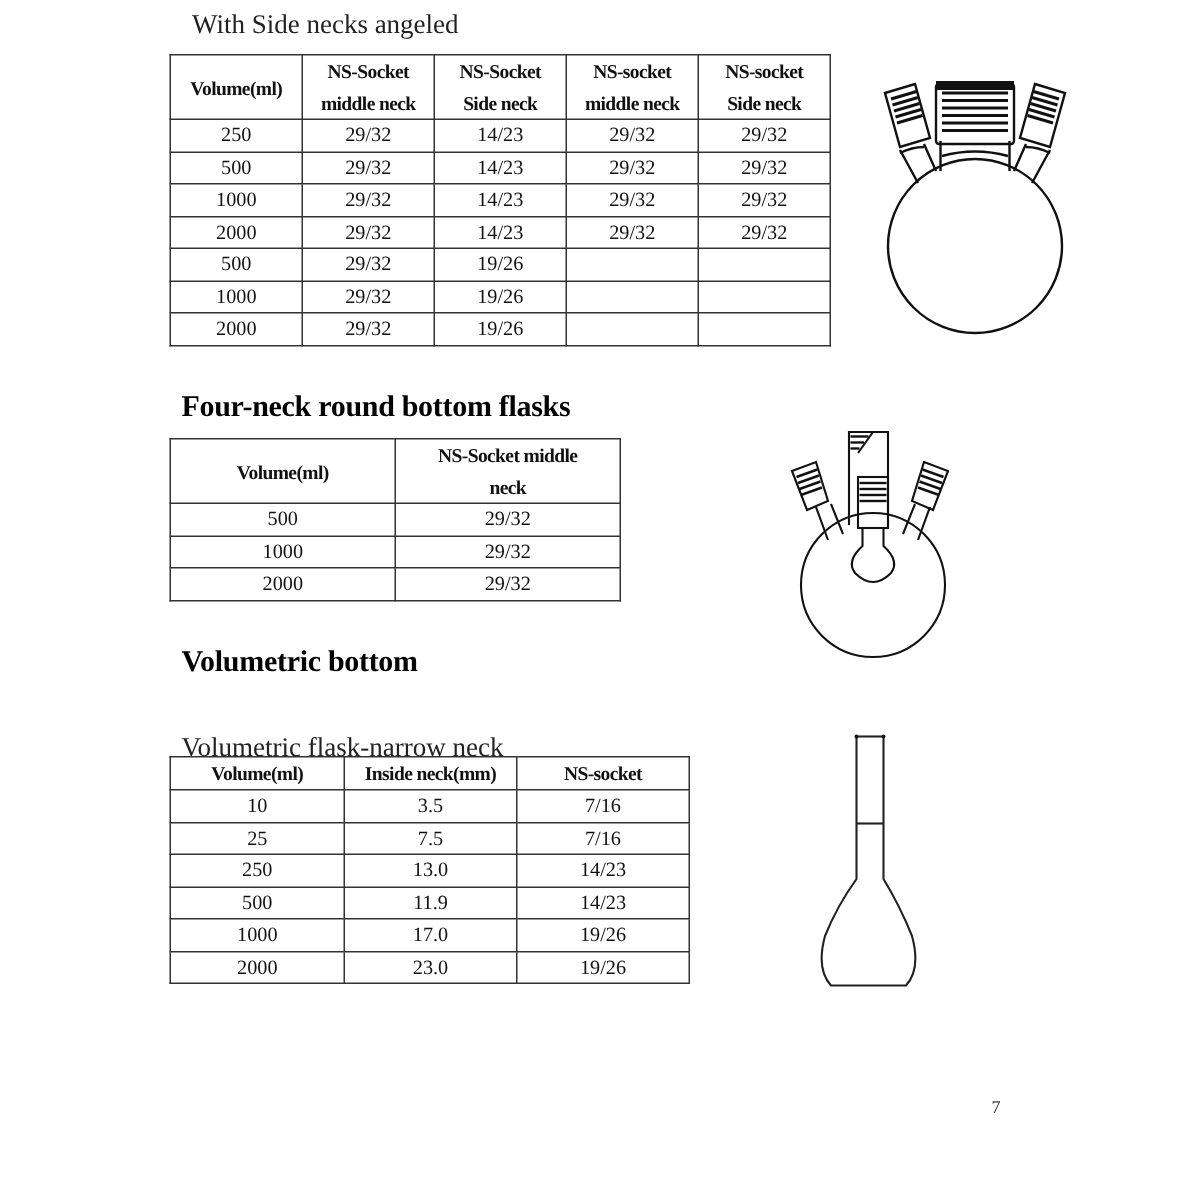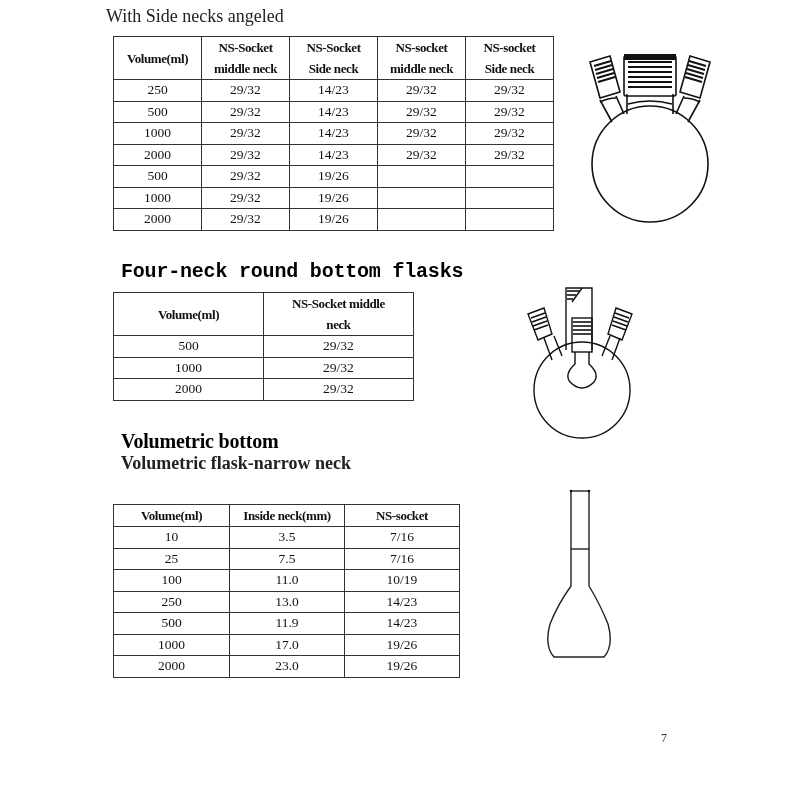--- a/index.html
+++ b/index.html
@@ -20,21 +20,21 @@
     font-size: 13.5px; line-height: 16px; color: #111;
   }
   table.spec th { font-weight: bold; font-size: 13px; line-height: 21px; letter-spacing: -0.4px; }
   table.spec td { height: 20.5px; }
   .pagenum { font-size: 12px; color: #333; }
   svg { overflow: visible; }
 </style>
 </head>
 <body>
 
-<div class="abs subtitle" style="left:106px; top:6px;">With Side necks angeled</div>
+<div class="abs subtitle" style="left:128px; top:6px;">With Side necks angeled</div>
 
 <table class="spec" style="left:113px; top:36px; width:440px;">
   <colgroup>
       <col style="width:88px">
       <col style="width:88px">
       <col style="width:88px">
       <col style="width:88px">
       <col style="width:88px">
     </colgroup>
   <thead>
@@ -129,21 +129,21 @@
       <line x1="26" y1="50" x2="43" y2="45"></line>
     <line x1="117" y1="29" x2="134" y2="34"></line>
       <line x1="116" y1="33" x2="133" y2="38"></line>
       <line x1="115" y1="37" x2="132" y2="42"></line>
       <line x1="114" y1="41" x2="131" y2="46"></line>
       <line x1="113" y1="45" x2="130" y2="50"></line>
   </g>
   <rect x="52" y="22" width="52" height="6" fill="#111"></rect>
 </svg>
 
-<div class="abs heading" style="left:121px; top:260px;font-family:Liberation Mono, monospace;">Four-neck round bottom flasks</div>
+<div class="abs heading" style="left:121px; top:260px;">Four-neck round bottom flasks</div>
 
 <table class="spec" style="left:113px; top:292px; width:300px;">
   <colgroup>
       <col style="width:150px">
       <col style="width:150px">
     </colgroup>
   <thead>
     <tr style="height:43px;">
       <th>Volume(ml)</th>
       <th style="padding:0 20px;margin-top:19px;">NS-Socket middle neck</th>
@@ -190,21 +190,21 @@
       <line x1="13" y1="48" x2="27" y2="43"></line>
       <line x1="14" y1="52" x2="28" y2="47"></line>
     <line x1="95" y1="35" x2="109" y2="40"></line>
       <line x1="94" y1="39" x2="108" y2="44"></line>
       <line x1="93" y1="43" x2="107" y2="48"></line>
       <line x1="92" y1="47" x2="106" y2="52"></line>
   </g>
 </svg>
 
 <div class="abs heading" style="left:121px; top:430px;">Volumetric bottom</div>
-<div class="abs subtitle" style="left:121px; top:453px;font-weight:bold;">Volumetric flask-narrow neck</div>
+<div class="abs subtitle" style="left:121px; top:488px;">Volumetric flask-narrow neck</div>
 
 <table class="spec" style="left:113px; top:504px; width:346px;">
   <colgroup>
       <col style="width:116px">
       <col style="width:115px">
       <col style="width:115px">
     </colgroup>
   <thead>
     <tr style="height:21px;">
       <th>Volume(ml)</th>
@@ -217,25 +217,20 @@
         <td>10</td>
         <td>3.5</td>
         <td>7/16</td>
       </tr>
     <tr>
         <td>25</td>
         <td>7.5</td>
         <td>7/16</td>
       </tr>
     <tr>
-        <td>100</td>
-        <td>11.0</td>
-        <td>10/19</td>
-      </tr>
-    <tr>
         <td>250</td>
         <td>13.0</td>
         <td>14/23</td>
       </tr>
     <tr>
         <td>500</td>
         <td>11.9</td>
         <td>14/23</td>
       </tr>
     <tr>

